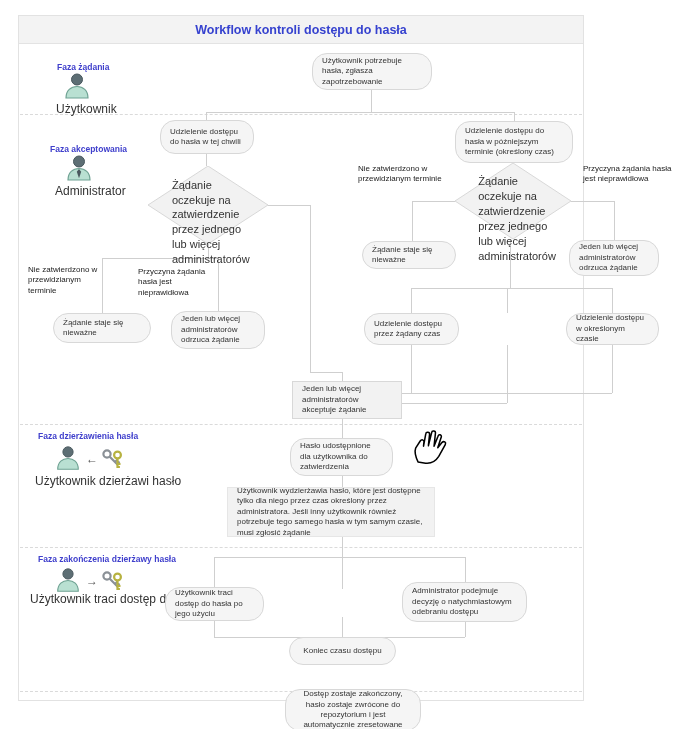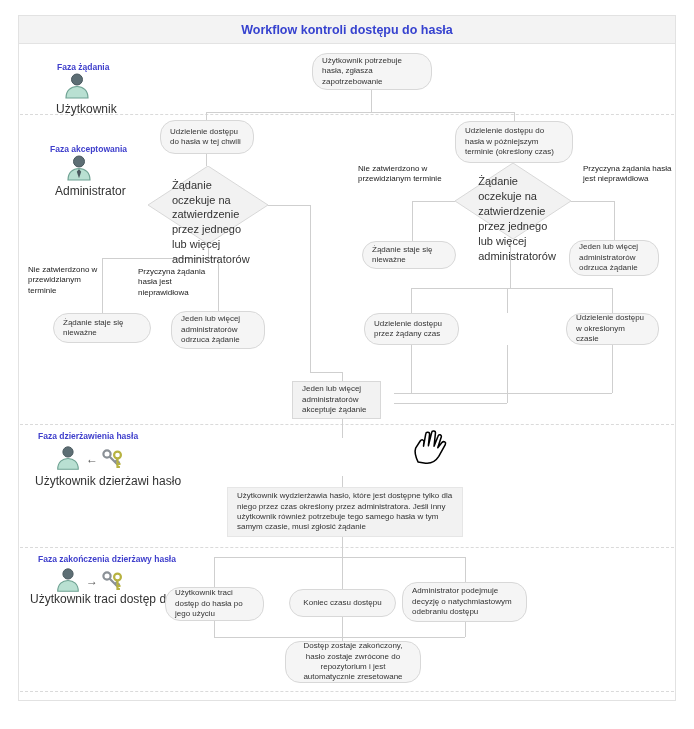--- a/index.html
+++ b/index.html
@@ -1,30 +1,30 @@
 <!DOCTYPE html>
 <html><head>
 <meta charset="utf-8">
 <style>
   html,body{margin:0;padding:0;background:#ffffff;}
   .canvas{position:relative;width:694px;height:729px;background:#ffffff;
           font-family:"Liberation Sans","DejaVu Sans",sans-serif;overflow:hidden;}
-  .panel{position:absolute;left:18px;top:15px;width:658px;height:686px;
+  .panel{position:absolute;left:18px;top:15px;width:566px;height:686px;
          border:1px solid #e2e2e2;background:#ffffff;box-sizing:border-box;}
   .titlebar{position:absolute;left:0;top:0;right:0;height:27px;background:#f3f3f3;
             border-bottom:1px solid #e3e3e3;display:flex;align-items:center;justify-content:center;}
   .title{font-size:12.5px;font-weight:bold;color:#3642cf;}
   .sep{position:absolute;left:1px;right:1px;height:0;border-top:1px dashed #dadada;}
   .hl{position:absolute;height:1px;background:#cfcfcf;}
   .vl{position:absolute;width:1px;background:#cfcfcf;}
   .node{position:absolute;background:#f5f5f5;border:1px solid #d8d8d8;font-size:8px;line-height:1.3;
         color:#333;display:flex;align-items:center;padding:7px 9px;box-sizing:border-box;}
   .stadium{border-radius:15px;}
   .rect{border-radius:0;background:#f2f2f2;}
-  .ctr{justify-content:center;text-align:center;}
+  .ctr{justify-content:center;text-align:center;margin-top:48px;}
   .elabel{position:absolute;font-size:8px;line-height:1.3;color:#222;}
   .phase-label{position:absolute;font-size:8.5px;font-weight:bold;color:#4040cc;}
   .actor-label{position:absolute;font-size:12px;color:#333;}
   .diamond{position:absolute;}
   .diamond svg{position:absolute;left:0;top:0;}
   .dtext{position:absolute;left:20%;top:15%;width:66%;font-size:11px;line-height:1.35;color:#333;}
   .iconbox{position:absolute;}
   .arrowglyph{position:absolute;font-size:12px;font-weight:bold;color:#555;}
   .handcur{position:absolute;}
 </style>
@@ -165,24 +165,25 @@
 
   <div class="node stadium" style="left:53px;top:313px;width:98px;height:30px">Żądanie staje się nieważne</div>
   <div class="node stadium" style="left:171px;top:311px;width:94px;height:38px">Jeden lub więcej administratorów odrzuca żądanie</div>
 
   <div class="node stadium" style="left:362px;top:241px;width:94px;height:28px">Żądanie staje się nieważne</div>
   <div class="node stadium" style="left:569px;top:240px;width:90px;height:36px">Jeden lub więcej administratorów odrzuca żądanie</div>
 
   <div class="node stadium" style="left:364px;top:313px;width:95px;height:32px">Udzielenie dostępu przez żądany czas</div>
   <div class="node stadium" style="left:566px;top:313px;width:93px;height:32px">Udzielenie dostępu w określonym czasie</div>
 
-  <div class="node rect" style="left:292px;top:381px;width:89px;height:38px">Jeden lub więcej administratorów akceptuje żądanie</div>
+  <div class="node rect" style="left:292px;top:381px;width:110px;height:38px">Jeden lub więcej administratorów akceptuje żądanie</div>
 
+  <div class="node stadium" style="left:290px;top:438px;width:103px;height:38px">Hasło udostępnione dla użytkownika do zatwierdzenia</div>
 
-  <div class="node rect" style="left:227px;top:487px;width:236px;height:50px;border-color:#e6e6e6">Użytkownik wydzierżawia hasło, które jest dostępne tylko dla niego przez czas określony przez administratora. Jeśli inny użytkownik również potrzebuje tego samego hasła w tym samym czasie, musi zgłosić żądanie</div>
+  <div class="node rect" style="left:227px;top:487px;width:208px;height:50px;border-color:#e6e6e6">Użytkownik wydzierżawia hasło, które jest dostępne tylko dla niego przez czas określony przez administratora. Jeśli inny użytkownik również potrzebuje tego samego hasła w tym samym czasie, musi zgłosić żądanie</div>
 
   <div class="node stadium" style="left:165px;top:587px;width:99px;height:34px">Użytkownik traci dostęp do hasła po jego użyciu</div>
   <div class="node stadium ctr" style="left:289px;top:589px;width:107px;height:28px">Koniec czasu dostępu</div>
   <div class="node stadium" style="left:402px;top:582px;width:125px;height:40px">Administrator podejmuje decyzję o natychmiastowym odebraniu dostępu</div>
 
   <div class="node stadium ctr" style="left:285px;top:641px;width:136px;height:42px">Dostęp zostaje zakończony, hasło zostaje zwrócone do repozytorium i jest automatycznie zresetowane</div>
 
   <div class="handcur" style="left:410px;top:426px;transform:rotate(6deg)">
     <svg width="42" height="40" viewBox="0 0 44 40">
       <path d="M10,38 C7,33 5,28 6,24 L10,16 C11,14 14,14 14,16.5 L14,21 L15,8 C15,5.5 19,5.5 19,8 L19,20 L21,6 C21,3.5 25,3.5 25,6 L25,20 L28,9 C28.5,6.5 32,7 31.5,9.5 L29,21 L33,15 C34.5,13 37.5,14.5 36.5,17 L31,30 C28,36 24,38.5 18,38.5 Z" fill="#ffffff" stroke="#000000" stroke-width="1.6" stroke-linejoin="round"></path>

